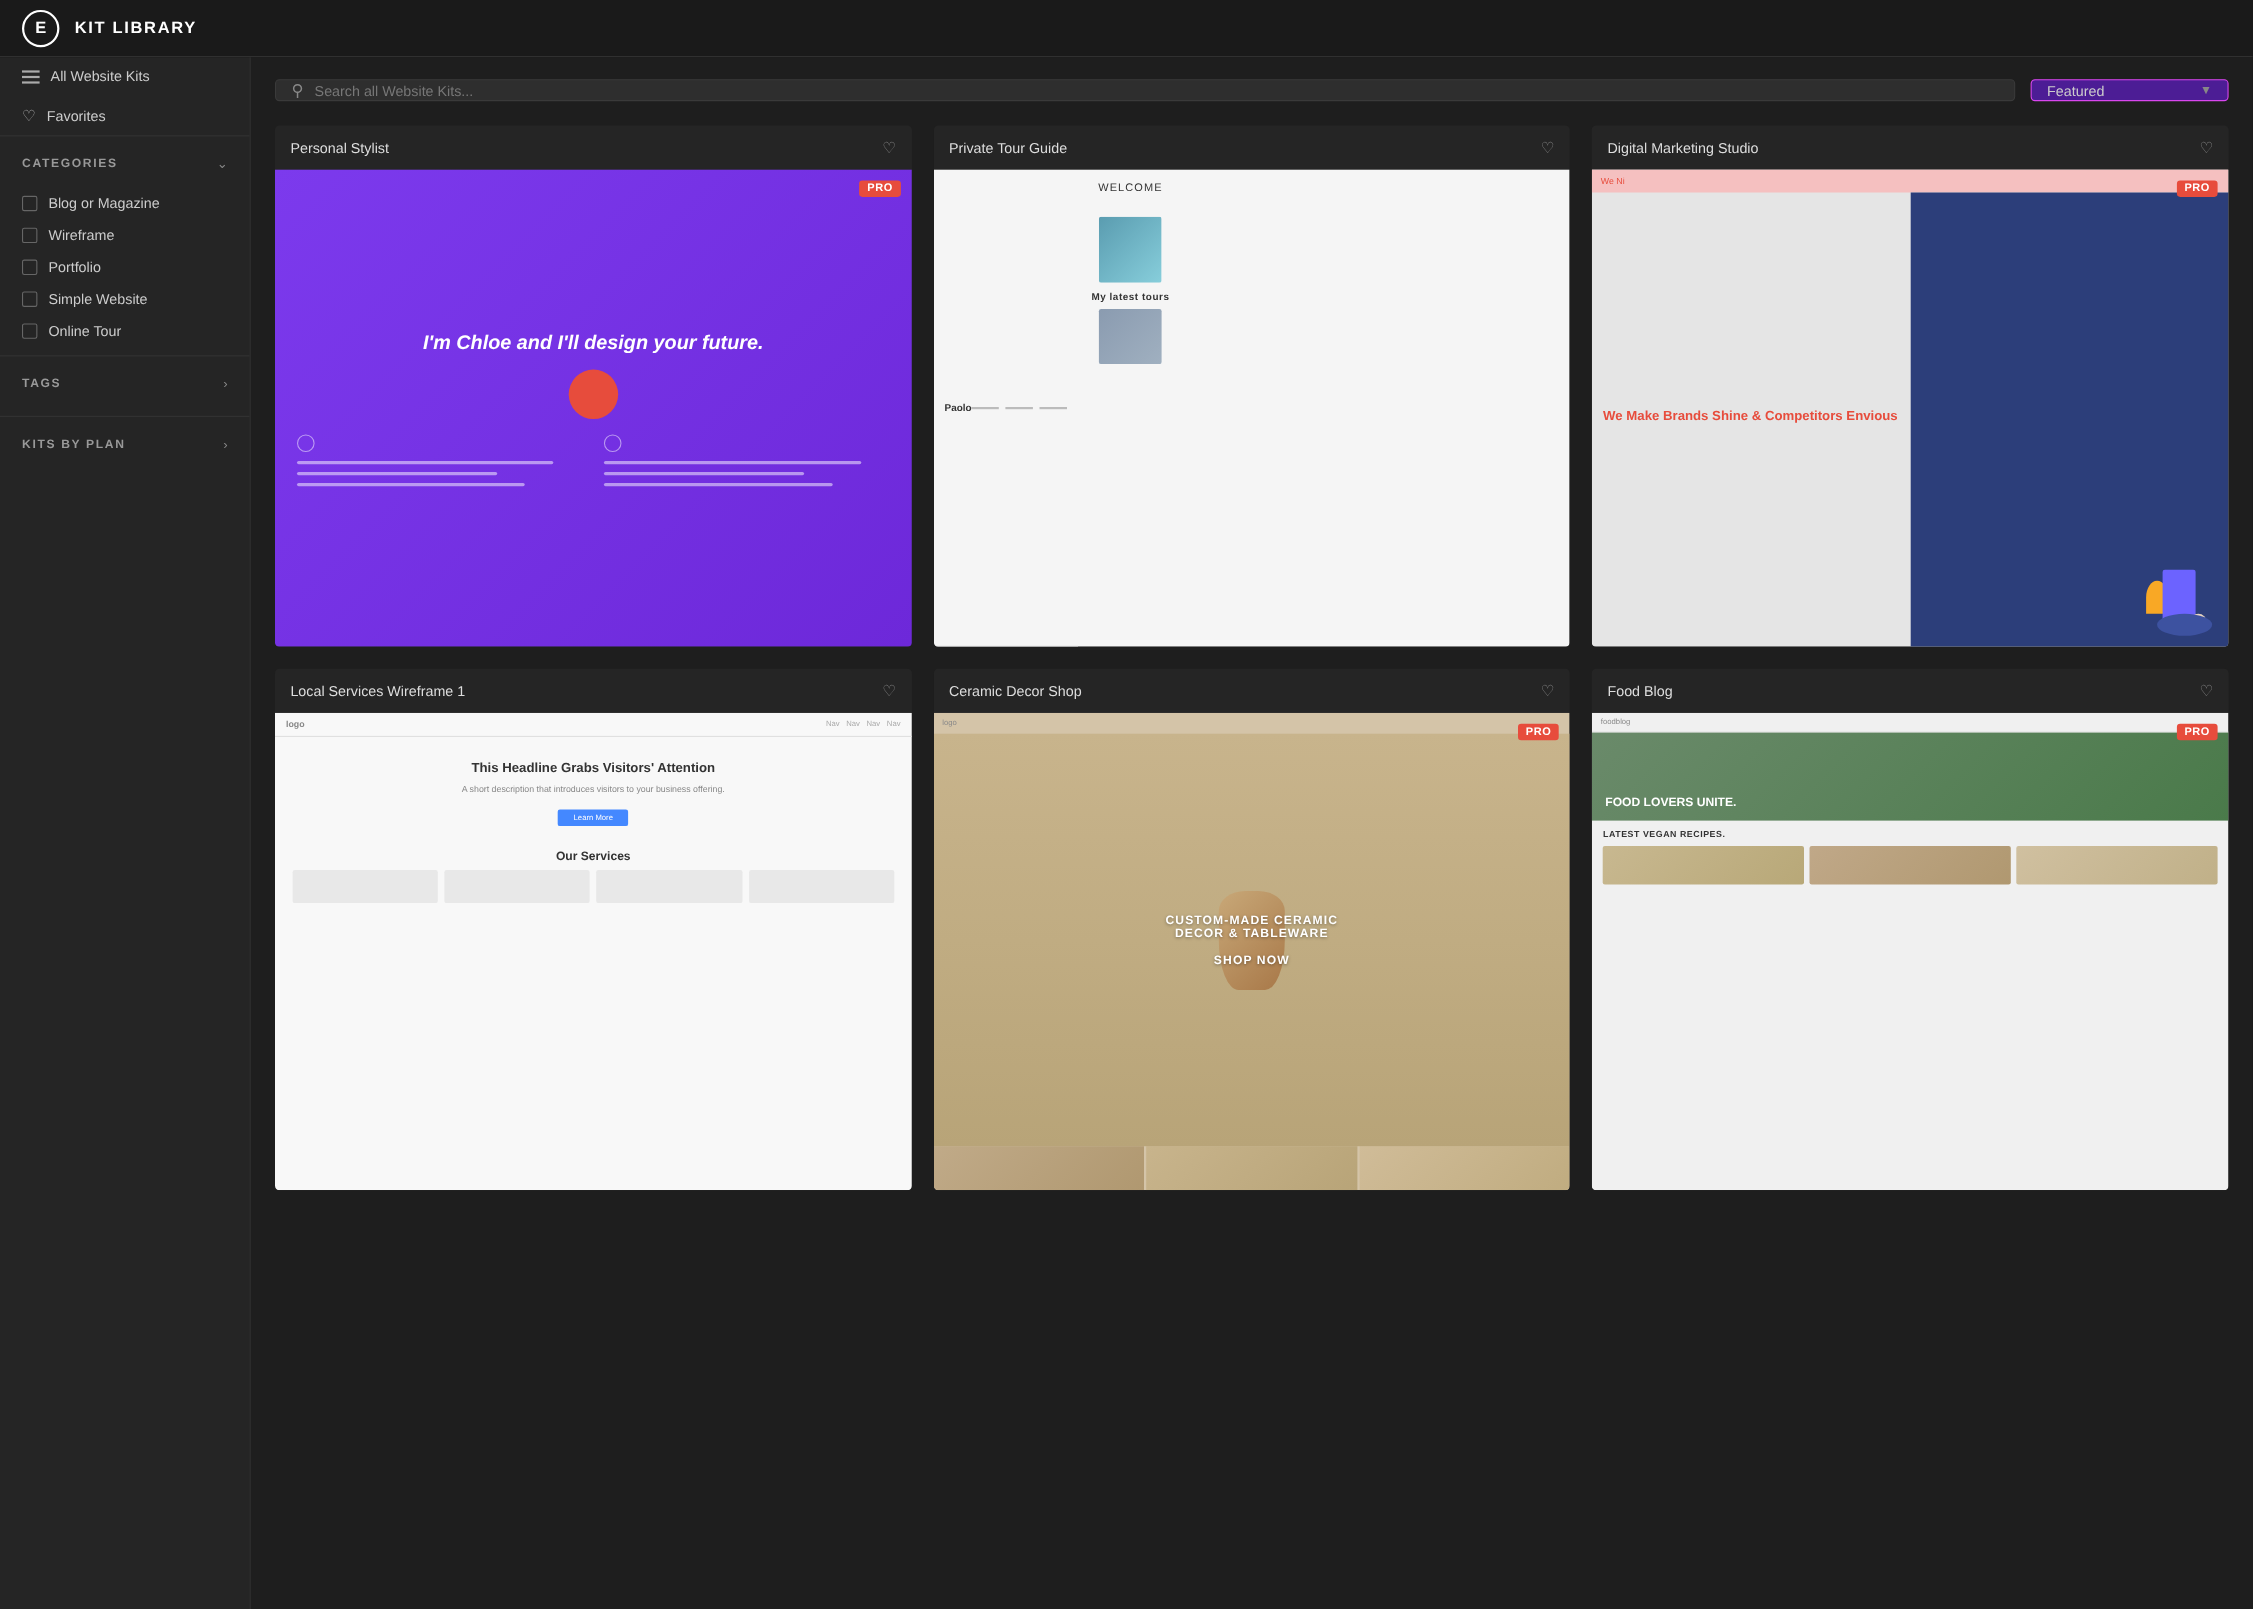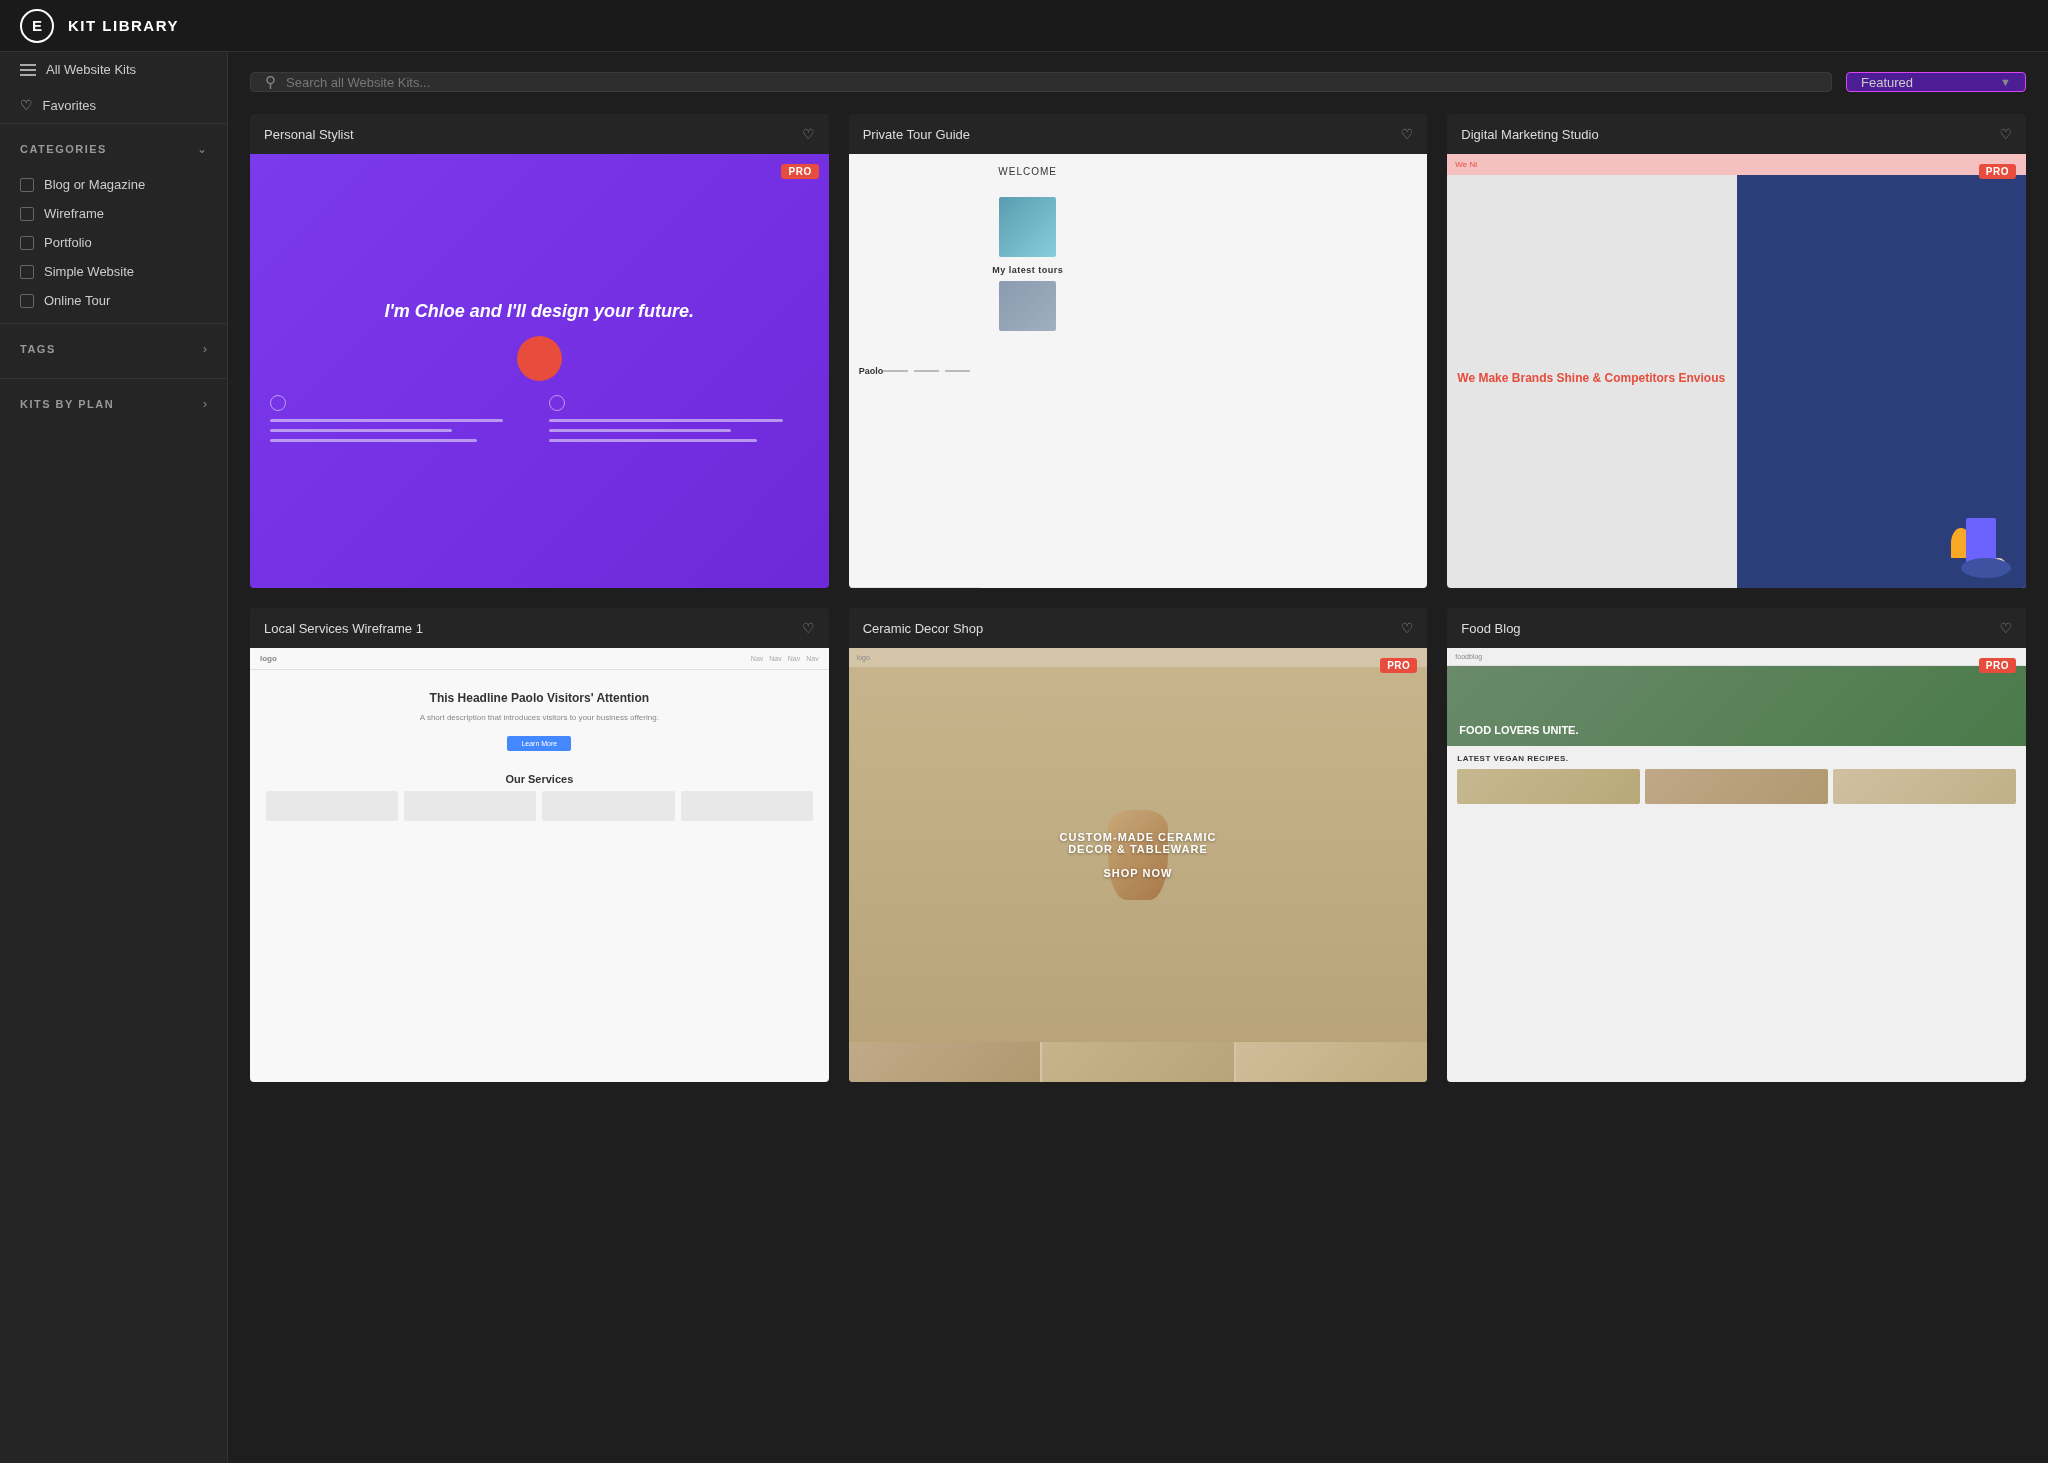--- a/index.html
+++ b/index.html
@@ -816,21 +816,21 @@
             <div class="wf-top">
               <span class="wf-logo">logo</span>
               <div class="wf-nav">
                 <span>Nav</span>
                   <span>Nav</span>
                   <span>Nav</span>
                   <span>Nav</span>
               </div>
             </div>
             <div class="wf-hero">
-              <div class="wf-headline">This Headline Paolo Visitors' Attention</div>
+              <div class="wf-headline">This Headline Grabs Visitors' Attention</div>
               <div class="wf-sub">A short description that introduces visitors to your business offering.</div>
               <div class="wf-btn">Learn More</div>
             </div>
             <div class="wf-services">
               <div class="wf-services-title">Our Services</div>
               <div class="wf-grid">
                 <div class="wf-grid-item"></div>
                 <div class="wf-grid-item"></div>
                 <div class="wf-grid-item"></div>
                 <div class="wf-grid-item"></div>

